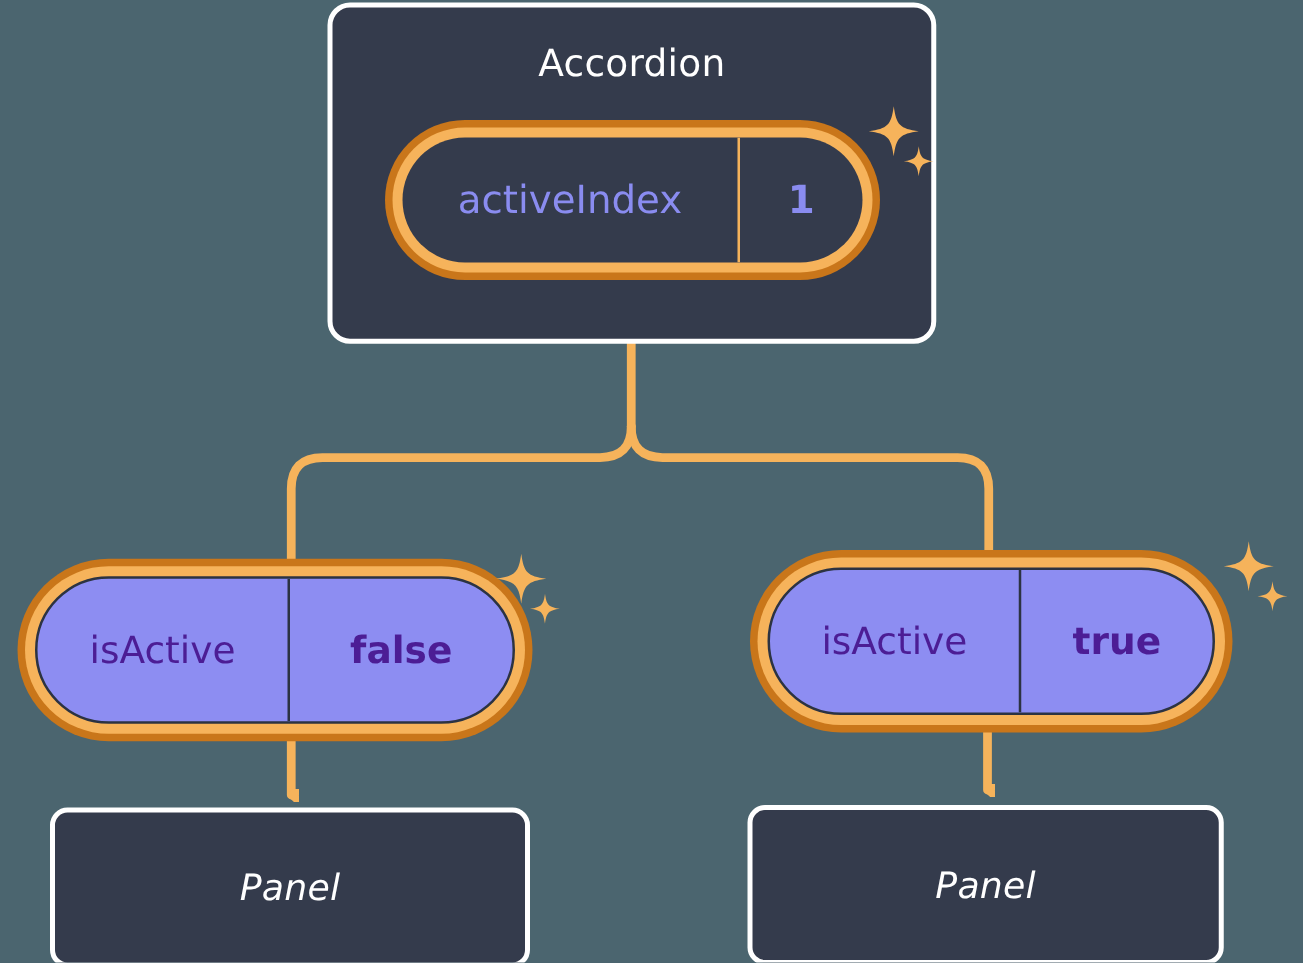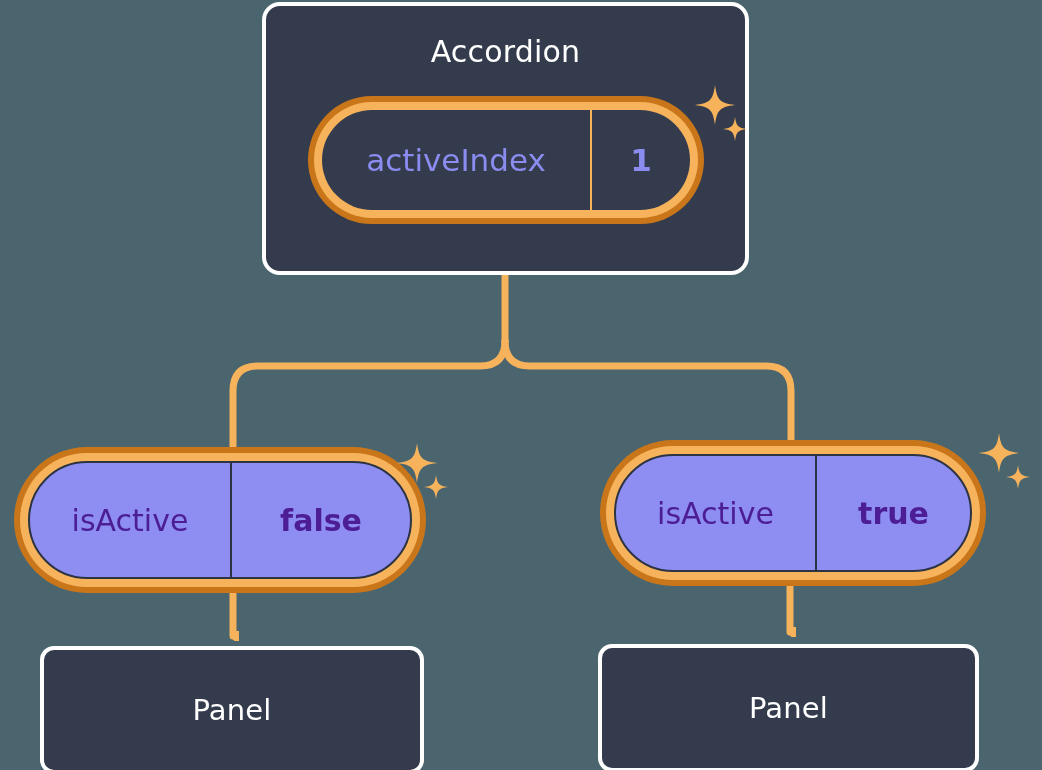--- a/index.html
+++ b/index.html
@@ -41,21 +41,21 @@
   #accordion .comp-title{margin-top:28px;}
 
   
   .panel{
     height:128px;
     border-radius:14px;
     display:flex;align-items:center;justify-content:center;
   }
   #panel-left{left:40px;top:646px;width:384px;}
   #panel-right{left:598px;top:644px;width:381px;}
-  .panel .comp-title{font-size:29px;margin:16px;}
+  .panel .comp-title{font-size:29px;margin:16px;font-style:italic;}
 
   
   .pill{
     position:absolute;
     display:flex;
     align-items:stretch;
     box-sizing:border-box;
     z-index:4;
   }
   

